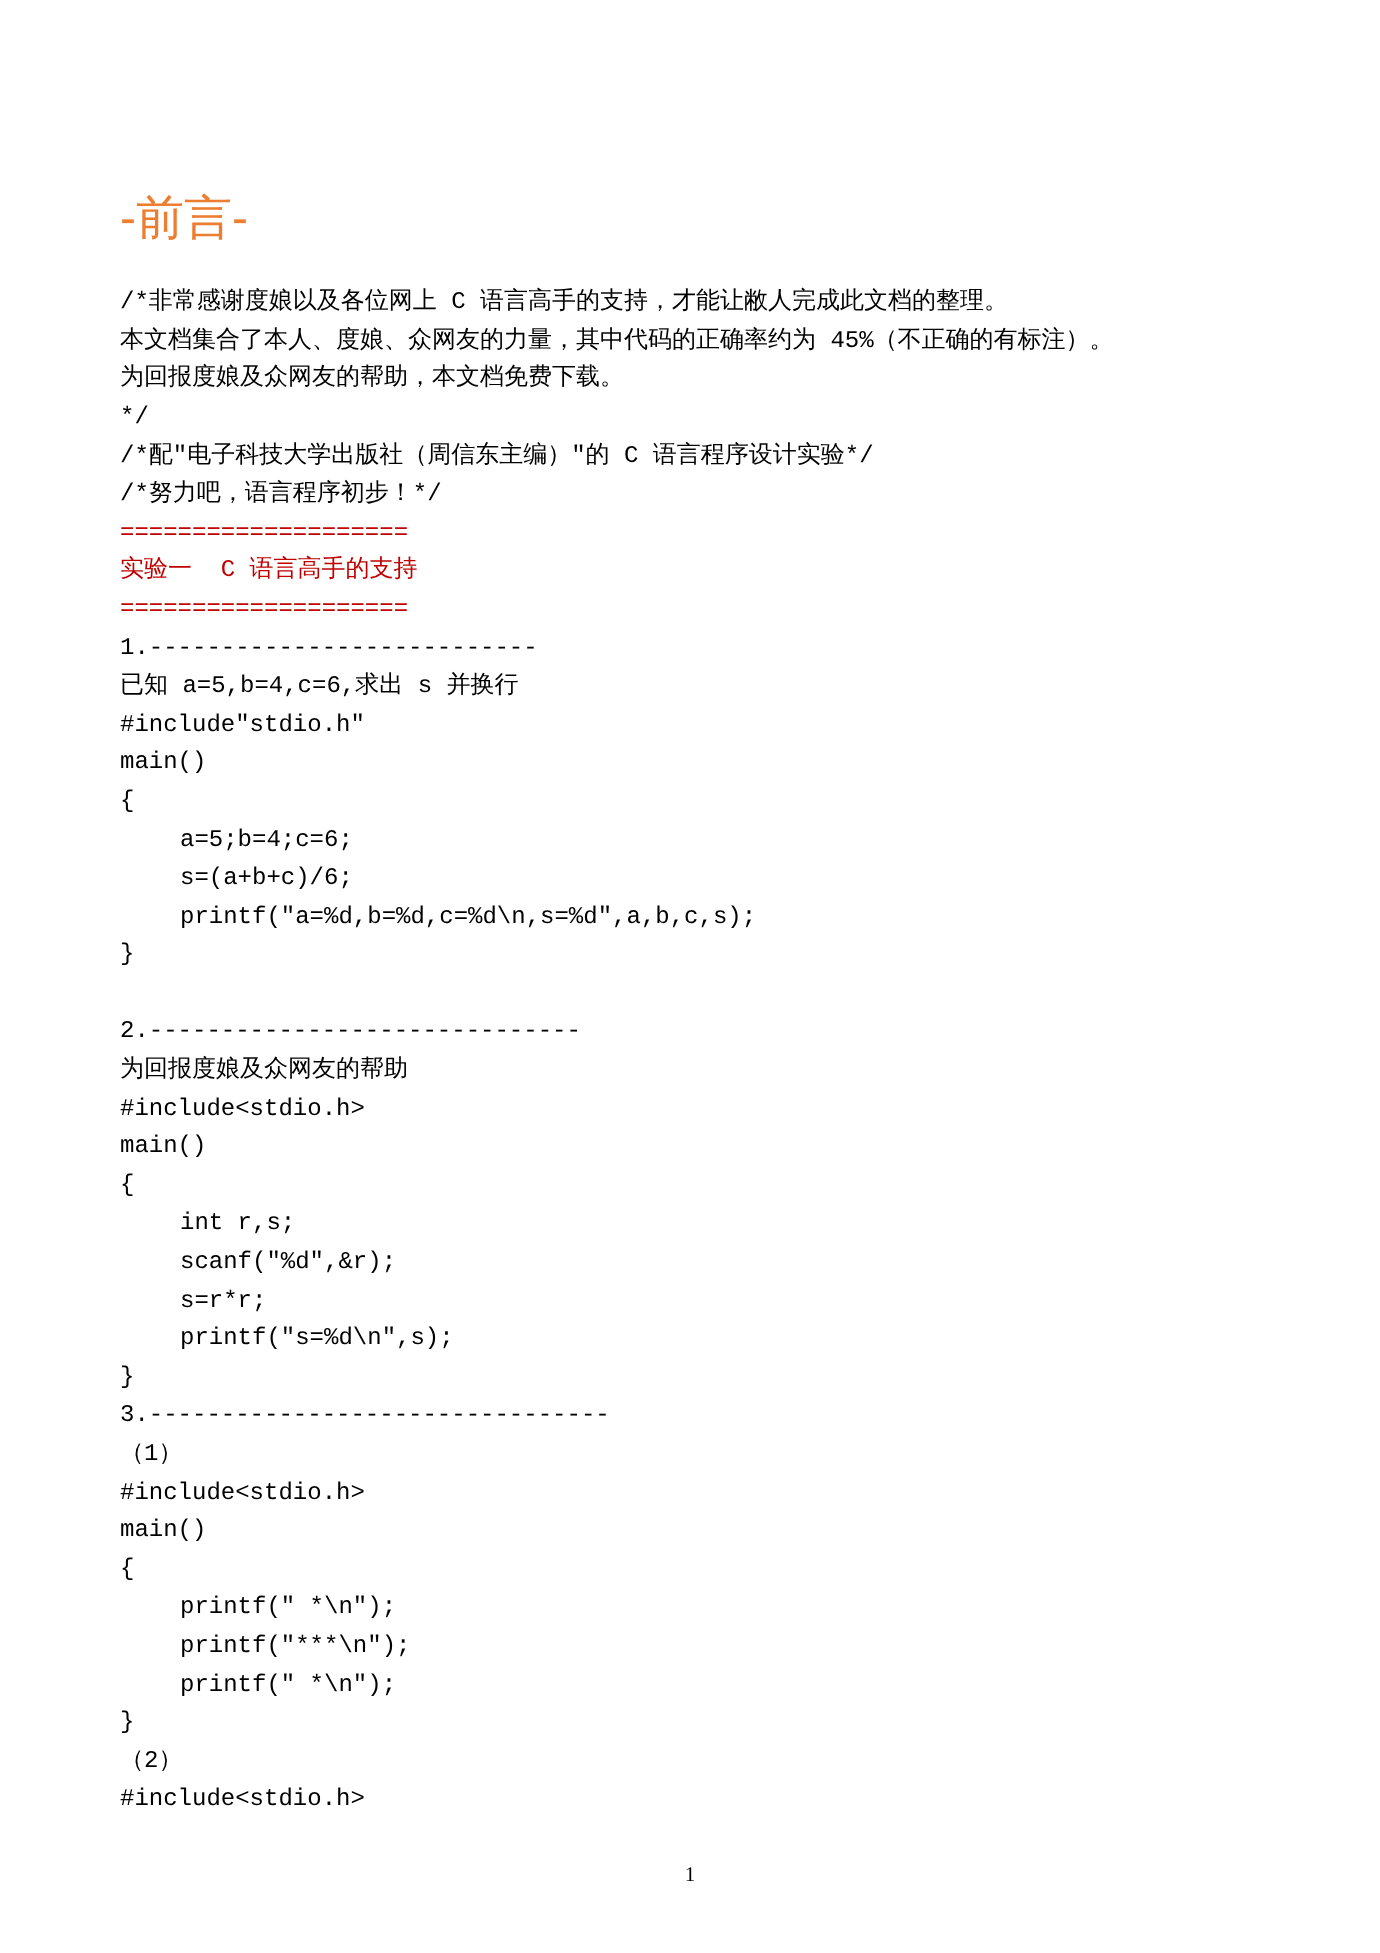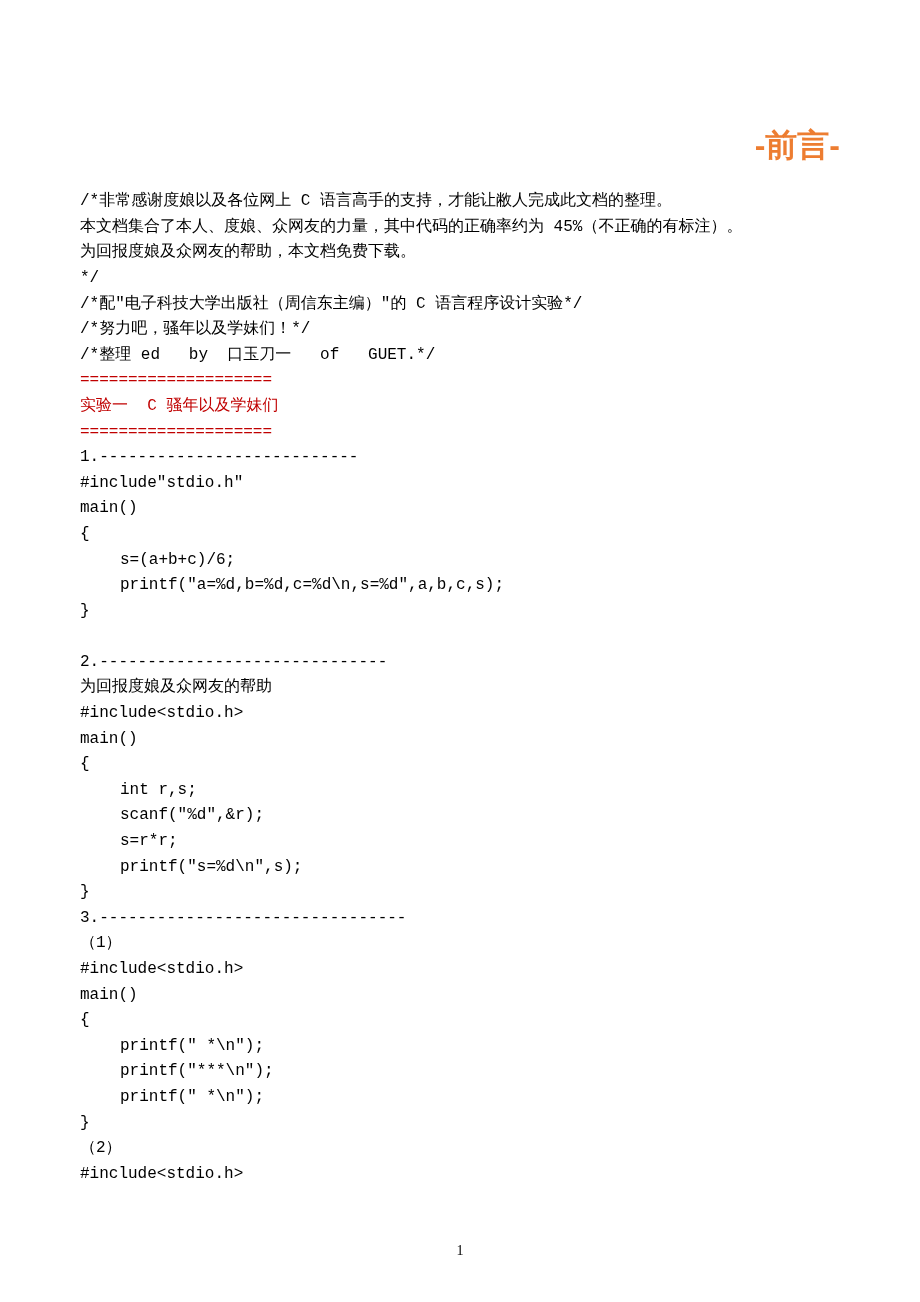--- a/index.html
+++ b/index.html
@@ -8,24 +8,24 @@
       height: 1302px;
       background: #fff;
       font-family: "SimSun", "宋体", serif;
       font-size: 16px;
       line-height: 1.6;
       color: #000;
       padding: 120px 80px 40px 80px;
       position: relative;
     }
     .title {
-      text-align: right;
+      text-align: left;
       font-size: 32px;
       color: #ED7D31;
-      font-weight: bold;
+      font-weight: normal;
       margin-bottom: 18px;
       font-family: "SimHei", "黑体", sans-serif;
     }
     .line { white-space: pre-wrap; font-family: Liberation Mono, monospace; }
     .red-sep {
       color: #C00000;
       font-family: "Courier New", monospace;
     }
     .red-heading {
       color: #C00000;
@@ -44,33 +44,34 @@
 <body>
 
 <div class="title">-前言-</div>
 
 <div>
   <div class="line">/*非常感谢度娘以及各位网上 C 语言高手的支持，才能让敝人完成此文档的整理。</div>
   <div class="line">本文档集合了本人、度娘、众网友的力量，其中代码的正确率约为 45%（不正确的有标注）。</div>
   <div class="line">为回报度娘及众网友的帮助，本文档免费下载。</div>
   <div class="line">*/</div>
   <div class="line">/*配"电子科技大学出版社（周信东主编）"的 C 语言程序设计实验*/</div>
-  <div class="line">/*努力吧，骚年以及学妹们！*/</div>
-  <div class="line">/*整理 ed   by  口玉刀一   of   GUET.*/</div>
+  <div class="line">/*努力吧，语言程序初步！*/</div>
 </div>
 
 <div class="line red-sep">====================</div>
-<div class="line red-heading">实验一  C 骚年以及学妹们</div>
+<div class="line red-heading">实验一  C 语言高手的支持</div>
 <div class="line red-sep">====================</div>
 
 <div>
   <div class="line">1.---------------------------</div>
+  <div class="line">已知 a=5,b=4,c=6,求出 s 并换行</div>
   <div class="line">#include"stdio.h"</div>
   <div class="line">main()</div>
   <div class="line">{</div>
+  <div class="line indent">a=5;b=4;c=6;</div>
   <div class="line indent">s=(a+b+c)/6;</div>
   <div class="line indent">printf("a=%d,b=%d,c=%d\n,s=%d",a,b,c,s);</div>
   <div class="line">}</div>
 </div>
 
 <div class="line">&nbsp;</div>
 
 <div>
   <div class="line">2.------------------------------</div>
   <div class="line">为回报度娘及众网友的帮助</div>

